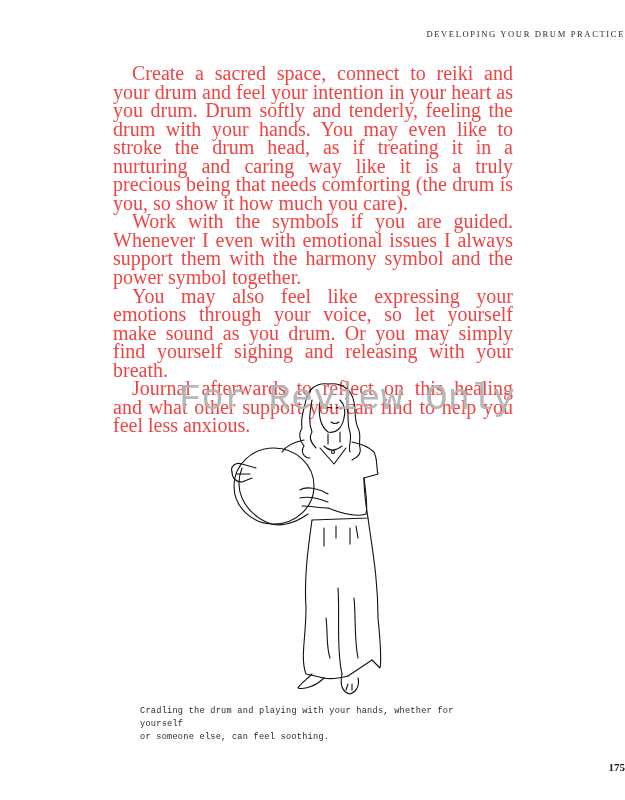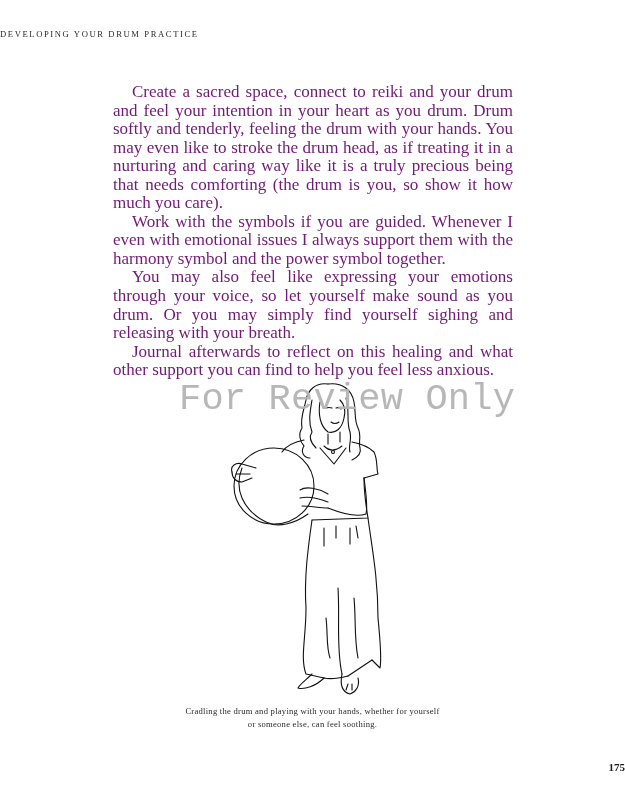--- a/index.html
+++ b/index.html
@@ -1,40 +1,40 @@
 <!DOCTYPE html>
 <html><head>
 <meta charset="utf-8">
 <style>
   html, body { margin: 0; padding: 0; }
   body {
     width: 625px; height: 800px; background: #ffffff; position: relative; overflow: hidden;
     font-family: "DejaVu Serif", "Liberation Serif", serif; color: #1e1e1e;
   }
   .running-head {
-    position: absolute; top: 29px; left: 0; width: 625px; text-align: left;
+    position: absolute; top: 29px; left: 0; width: 625px; text-align: right;
     font-family: "Liberation Serif", serif; font-size: 8.6px; letter-spacing: 1.6px;
     text-transform: uppercase; color: #2a2a2a;
   }
   .body-text {
-    position: absolute; top: 83px; left: 113px; width: 400px;
-    font-family: "Liberation Serif", serif; font-size: 17px; line-height: 18.55px;
-    text-align: justify; color: #701a75;
+    position: absolute; top: 64px; left: 113px; width: 400px;
+    font-family: "Liberation Serif", serif; font-size: 20px; line-height: 18.55px;
+    text-align: justify; color: #ef4444;
   }
   .body-text p { margin: 0; text-indent: 19px; }
   .watermark {
     position: absolute; top: 378px; left: 179px; width: 270px;
     font-family: Liberation Mono, monospace; font-size: 37px; color: #b4b4b4;
     letter-spacing: 0.2px; white-space: nowrap; z-index: 2; opacity: 0.95;
   }
   .figure { position: absolute; top: 378px; left: 228px; width: 180px; height: 320px; z-index: 1; }
   .figure svg { width: 180px; height: 320px; }
   .caption {
-    position: absolute; top: 705px; left: 140px; width: 345px; text-align: center;
-    font-family: Liberation Serif, serif; font-size: 8.6px; line-height: 13px;
+    position: absolute; top: 705px; left: 140px; width: 345px; text-align: left;
+    font-family: Liberation Mono, monospace; font-size: 8.6px; line-height: 13px;
     letter-spacing: 0.25px; color: #2a2a2a;
   }
   .folio {
     position: absolute; top: 761px; left: 0; width: 625px; text-align: right;
     font-family: "Liberation Serif", serif; font-size: 11px; font-weight: bold; color: #1e1e1e;
   }
 </style>
 </head>
 <body>
 

